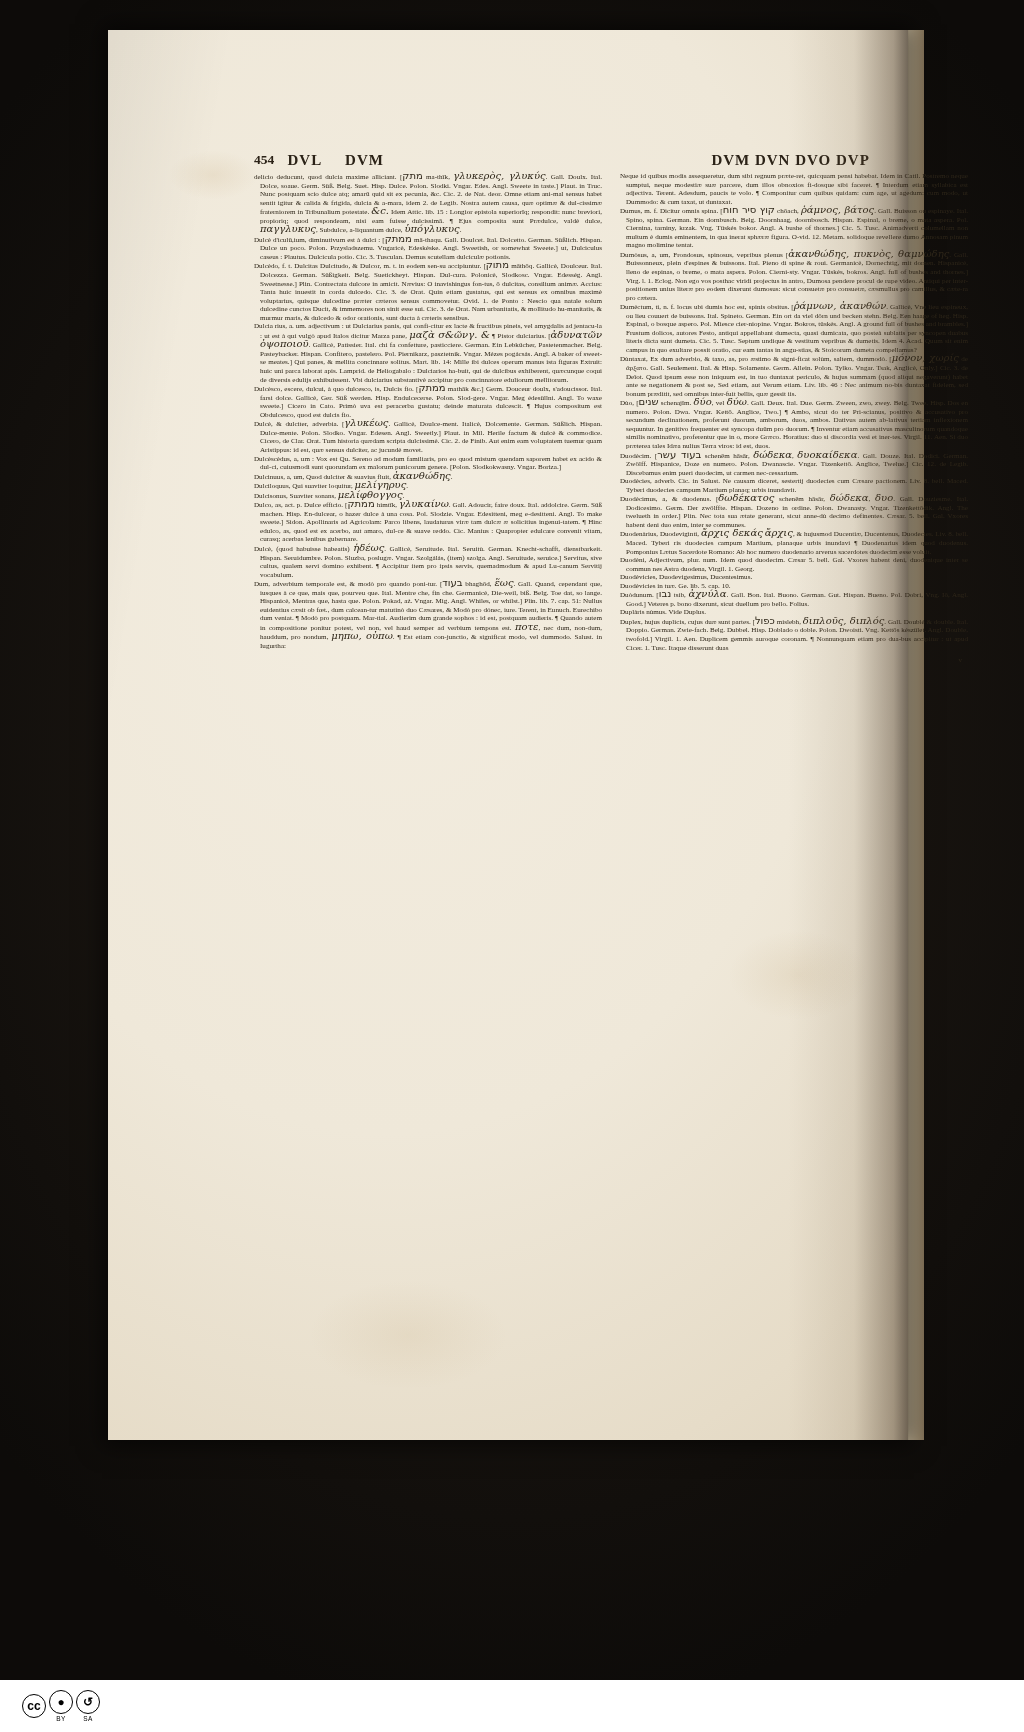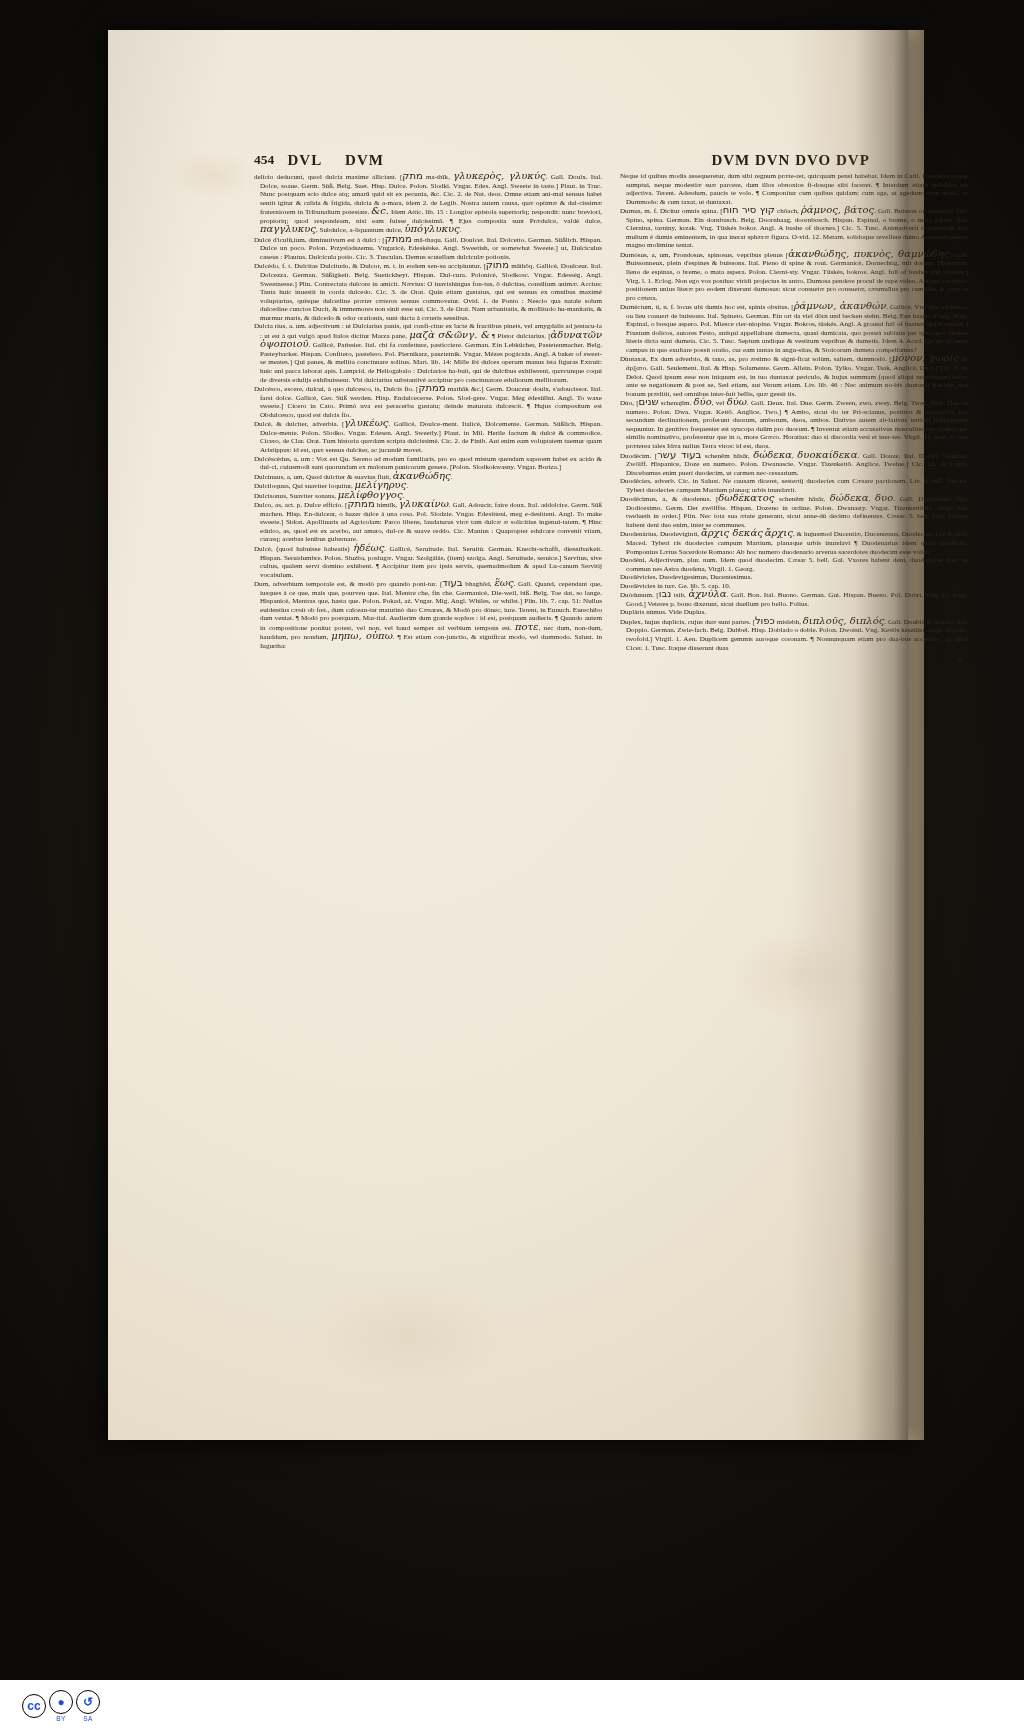--- a/index.html
+++ b/index.html
@@ -113,21 +113,21 @@
   
   #caption {
     position: absolute;
     left: 0;
     bottom: 0;
     width: 1024px;
     height: 52px;
     background: #ffffff;
     display: flex;
     align-items: center;
-    color: #1d4ed8;
+    color: #000000;
     font-family: "Liberation Sans", sans-serif;
     font-size: 13px;
   }
   #cc {
     display: flex;
     align-items: center;
     gap: 3px;
     padding-left: 22px;
     width: 150px;
   }

